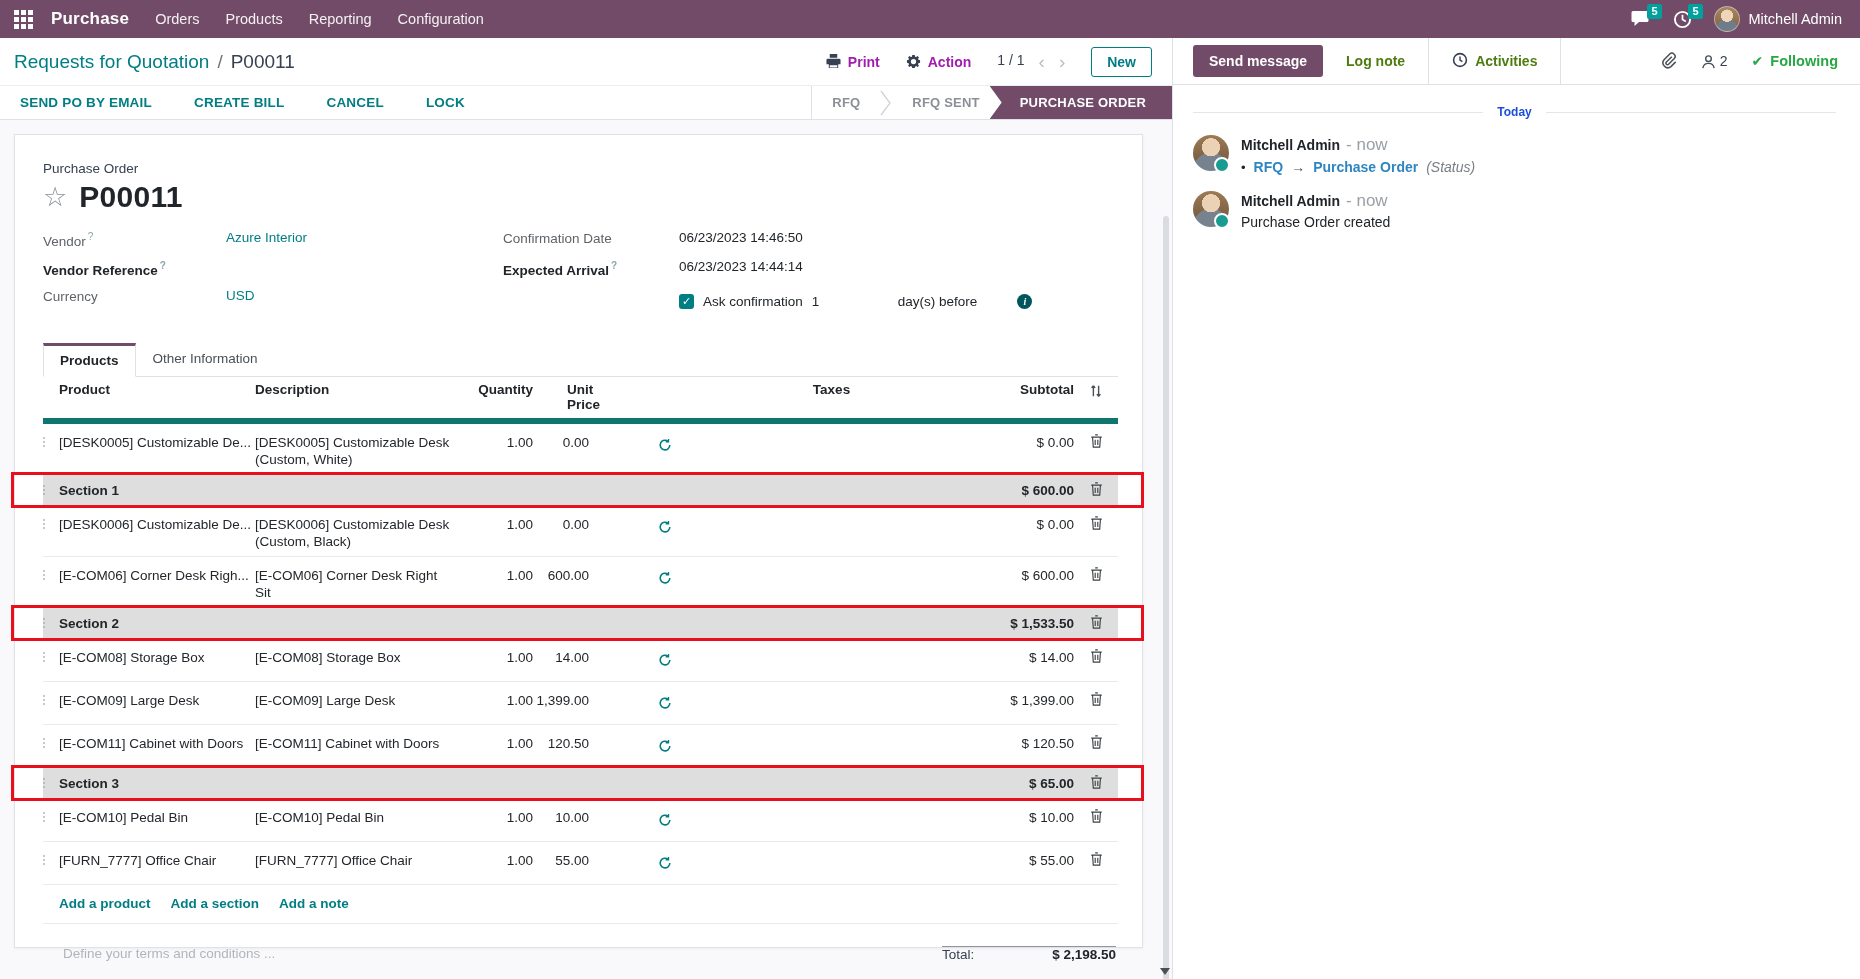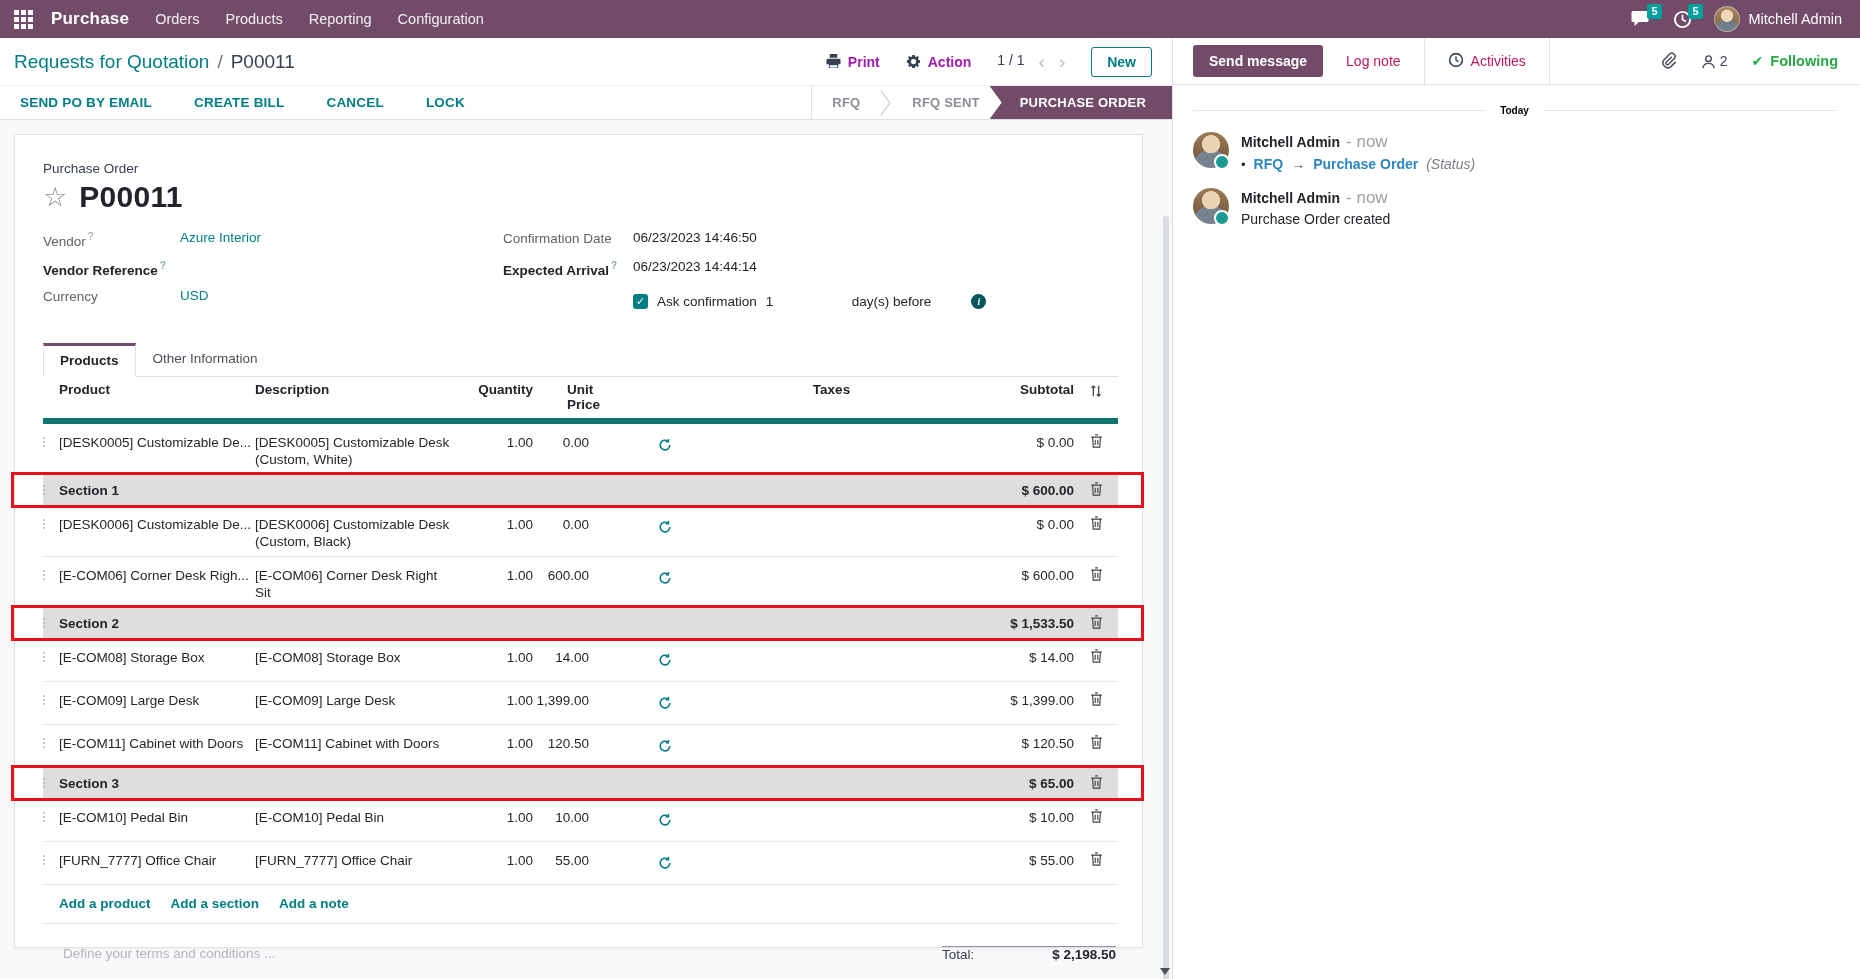--- a/index.html
+++ b/index.html
@@ -58,21 +58,21 @@
     padding:26px 24px 18px 28px; height:814px; position:relative; }
 
   .sheet-type-label { font-size:13.5px; color:#374151; margin-bottom:4px; }
   .title-row { display:flex; align-items:center; gap:12px; margin-bottom:16px; }
   .star-icon { font-size:27px; color:#8d939b; line-height:1; cursor:pointer; }
   .po-name { font-size:30px; font-weight:700; color:#212529; letter-spacing:.3px; }
 
   .fields-grid { display:flex; margin-bottom:20px; }
   .fields-col-left { width:460px; }
   .fields-col-right { flex:1; }
-  .field-row { display:flex; align-items:flex-start; min-height:29px; }
+  .field-row { display:flex; align-items:flex-start; min-height:29px;gap:46px; }
   .f-label { width:137px; font-size:13.5px; color:#5f6368; font-weight:500; padding-top:1px; }
   .fields-col-right .f-label { width:130px; }
   .f-label.bold { color:#212529; font-weight:700; }
   .f-help { color:#8aa6ad; font-size:10px; vertical-align:super; margin-left:2px; }
   .f-value { font-size:13.5px; color:#212529; }
   .f-link { color:#017e84; cursor:pointer; }
   .ask-row { display:flex; align-items:center; }
   .checkbox { width:15px; height:15px; background:#017e84; border-radius:3px; color:#fff; font-size:11px; font-weight:700;
     display:flex; align-items:center; justify-content:center; margin-right:9px; cursor:pointer; }
   .ask-label { font-size:13.5px; color:#212529; }
@@ -125,31 +125,31 @@
   .total-label { font-size:13.5px; color:#374151; }
   .total-value { font-size:13.5px; color:#212529; font-weight:600; }
 
   
   .scroll-thumb { position:absolute; right:3px; top:96px; width:6px; height:836px; background:#dadde0; border-radius:3px; }
   .scroll-arrow { position:absolute; right:2px; bottom:4px; width:0; height:0; border-left:5px solid transparent; border-right:5px solid transparent; border-top:7px solid #4a4f55; cursor:pointer; }
 
   
   .chatter-toolbar { height:47px; display:flex; align-items:center; padding:0 22px 0 20px; border-bottom:1px solid #dee2e6; }
   .send-btn { background:#714B67; color:#fff; font-size:14px; font-weight:600; padding:8px 16px; border-radius:3px; border:none; cursor:pointer; }
-  .chat-tab { font-size:14px; font-weight:400; color:#be185d; padding:12px 23px; cursor:pointer; display:flex; align-items:center; gap:7px; height:100%; }
+  .chat-tab { font-size:14px; font-weight:700; color:#4d7c0f; padding:12px 23px; cursor:pointer; display:flex; align-items:center; gap:7px; height:100%; }
   .v-div { width:1px; background:#dee2e6; height:100%; }
   .chatter-right { margin-left:auto; display:flex; align-items:center; gap:24px; }
   .follower-chip { display:flex; align-items:center; gap:4px; color:#374151; font-size:14px; cursor:pointer; }
   .following-chip { color:#28a745; font-weight:700; font-size:14.5px; display:flex; align-items:center; gap:7px; cursor:pointer; }
   .chk { font-size:14px; }
 
   .thread { padding:14px 24px 0 20px; }
   .day-divider { display:flex; align-items:center; gap:14px; margin:6px 0 16px; }
   .day-divider:before,.day-divider:after { content:""; flex:1; border-top:1px solid #e4e6e8; }
-  .day-label { font-weight:700; font-size:10px; color:#000000; }
+  .day-label { font-weight:700; font-size:12px; color:#1d4ed8; }
   .message { display:flex; gap:12px; margin-bottom:16px; }
   .avatar-md { width:36px; height:36px; border-radius:3px 50% 50% 50%; border-radius:50%; position:relative; flex:0 0 36px;
     background: radial-gradient(circle at 50% 34%, #ecd2b4 0 30%, rgba(0,0,0,0) 31%),
                 radial-gradient(circle at 50% 100%, #76828e 0 45%, rgba(0,0,0,0) 46%),
                 linear-gradient(#9c7b55,#6e5138); }
   .avatar-md:after { content:""; position:absolute; right:-1px; bottom:-2px; width:12px; height:12px; border-radius:50%;
     background:#1a9b91; border:2px solid #fff; }
   .msg-head { display:flex; align-items:baseline; gap:6px; }
   .msg-author { font-weight:700; font-size:14px; color:#212529; }
   .msg-time { font-size:17px; color:#9aa0a6; }

